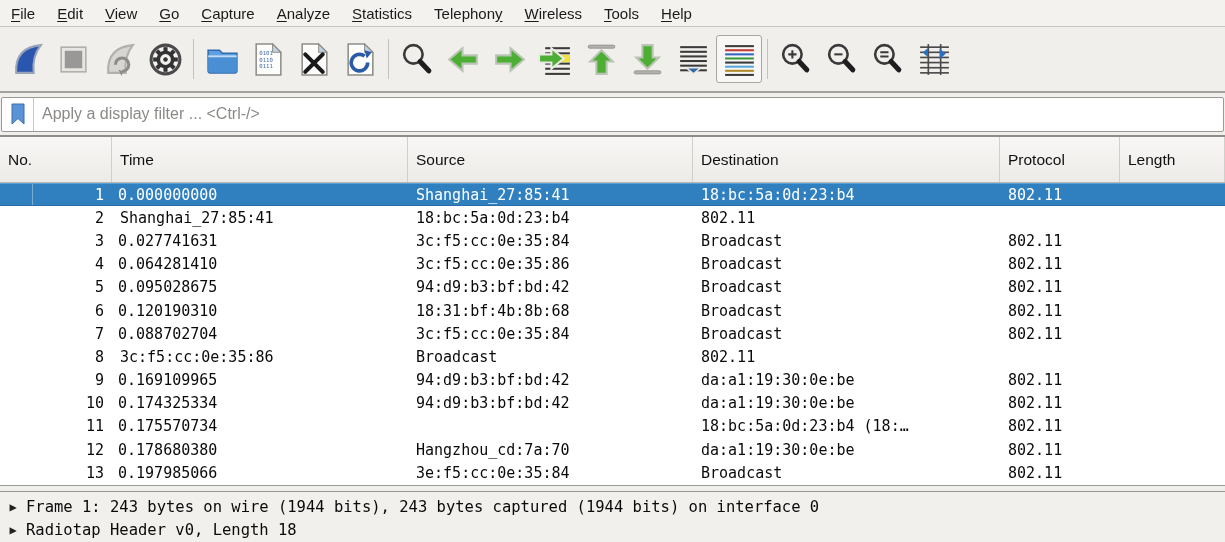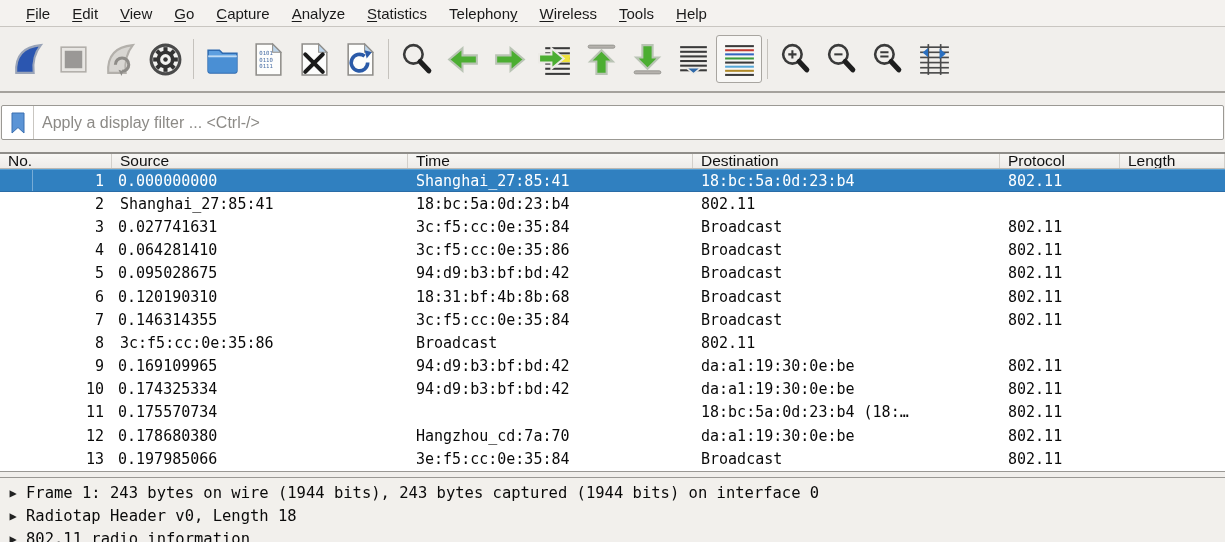--- a/index.html
+++ b/index.html
@@ -1,48 +1,48 @@
 <!DOCTYPE html>
 <html><head>
 <meta charset="utf-8">
 <style>
   * { margin:0; padding:0; box-sizing:border-box; }
   html,body { width:1225px; height:542px; overflow:hidden; background:#f1efec;
               font-family:"Liberation Sans", sans-serif; }
 
   
-  .menubar { height:27px; display:flex; align-items:center; padding-left:15px;
+  .menubar { height:27px; display:flex; align-items:center; padding-left:0;
              background:#f4f2ef; border-bottom:1px solid #c9c6c1; font-size:15px; color:#1a1a1a; }
   .mi { padding:2px 11px; cursor:default; }
   .mi .key { text-decoration:underline; text-underline-offset:2px; }
 
   
   .toolbar { height:66px; display:flex; align-items:center; padding-left:4px;
              background:#f1efec; border-bottom:2px solid #a5a29d; }
   .tbtn { width:46px; height:48px; display:flex; align-items:center; justify-content:center;
           border:1px solid transparent; border-radius:3px; background:transparent; }
   .tbtn.pressed { background:#f8f7f5; border:1px solid #a8a5a0; }
   .tbtn svg { width:37px; height:37px; }
   .tsep { width:1px; height:40px; background:#c5c2bd; margin:0 5px; }
 
   
-  .filterbar { height:61px; display:flex; align-items:center; padding:4px 1px;
+  .filterbar { height:44px; display:flex; align-items:center; padding:4px 1px;
                background:#f1efec; border-bottom:2px solid #8f8d89; }
   .filterbox { flex:1; height:35px; background:#ffffff; border:1px solid #9b9994;
                border-radius:2px; display:flex; align-items:center; }
   .bookmark { width:32px; height:100%; display:flex; align-items:center; justify-content:center;
               border-right:1px solid #c9c6c1; }
   .filterbox input { flex:1; height:100%; border:none; outline:none; font-size:16px;
                      padding-left:8px; color:#222; background:transparent;
                      font-family:"Liberation Sans", sans-serif; }
   .filterbox input::placeholder { color:#8c8a86; }
 
   
   .grid { display:grid; grid-template-columns:112px 296px 285px 307px 120px 1fr; }
-  .phead { height:15px; background:linear-gradient(#f8f7f5,#edebe8);
+  .phead { height:46px; background:linear-gradient(#f8f7f5,#edebe8);
            border-bottom:1px solid #bab7b2; font-size:15.5px; color:#111; }
   .phead .hc { display:flex; align-items:center; padding-left:8px;
                border-right:1px solid #d2cfca; overflow:hidden; }
   .rows { height:302px; background:#ffffff; overflow:hidden;
           font-family:"DejaVu Sans Mono","Liberation Mono",monospace; font-size:15px; color:#0a0a0a; }
   .row { height:23.2px; align-items:center; white-space:nowrap; }
   .row .c { overflow:hidden; padding-left:8px; }
   .row .no { text-align:right; padding-right:8px; padding-left:0; }
   .row .time { padding-left:6px; }
   .row.selected { background-color:#3080c0;
@@ -258,22 +258,22 @@
       <svg width="16" height="22" viewBox="0 0 16 22">
         <path d="M2 1 h12 v20 l-6 -5.5 -6 5.5 Z" fill="#5b94d6" stroke="#3a6fb0" stroke-width="1"></path>
       </svg>
     </span>
     <input type="text" placeholder="Apply a display filter ... &lt;Ctrl-/&gt;" style="">
   </div>
 </div>
 
 <div class="phead grid">
   <div class="hc">No.</div>
+  <div class="hc">Time</div>
   <div class="hc">Source</div>
-  <div class="hc">Time</div>
   <div class="hc">Destination</div>
   <div class="hc">Protocol</div>
   <div class="hc">Length</div>
 </div>
 
 <div class="rows">
     <div class="row grid selected">
     <div class="c no">1</div>
       <div class="c time">0.000000000</div>
       <div class="c src">Shanghai_27:85:41</div>
@@ -315,21 +315,21 @@
     <div class="row grid">
     <div class="c no">6</div>
       <div class="c time">0.120190310</div>
       <div class="c src">18:31:bf:4b:8b:68</div>
     <div class="c dst">Broadcast</div>
       <div class="c proto">802.11</div>
       <div class="c len"></div>
   </div>
     <div class="row grid">
     <div class="c no">7</div>
-      <div class="c time">0.146314355</div>
+      <div class="c time">0.088702704</div>
       <div class="c src">3c:f5:cc:0e:35:84</div>
     <div class="c dst">Broadcast</div>
       <div class="c proto">802.11</div>
       <div class="c len"></div>
   </div>
     <div class="row grid">
     <div class="c no">8</div>
       <div class="c src">3c:f5:cc:0e:35:86</div>
     <div class="c dst">Broadcast</div>
       <div class="c proto">802.11</div>

